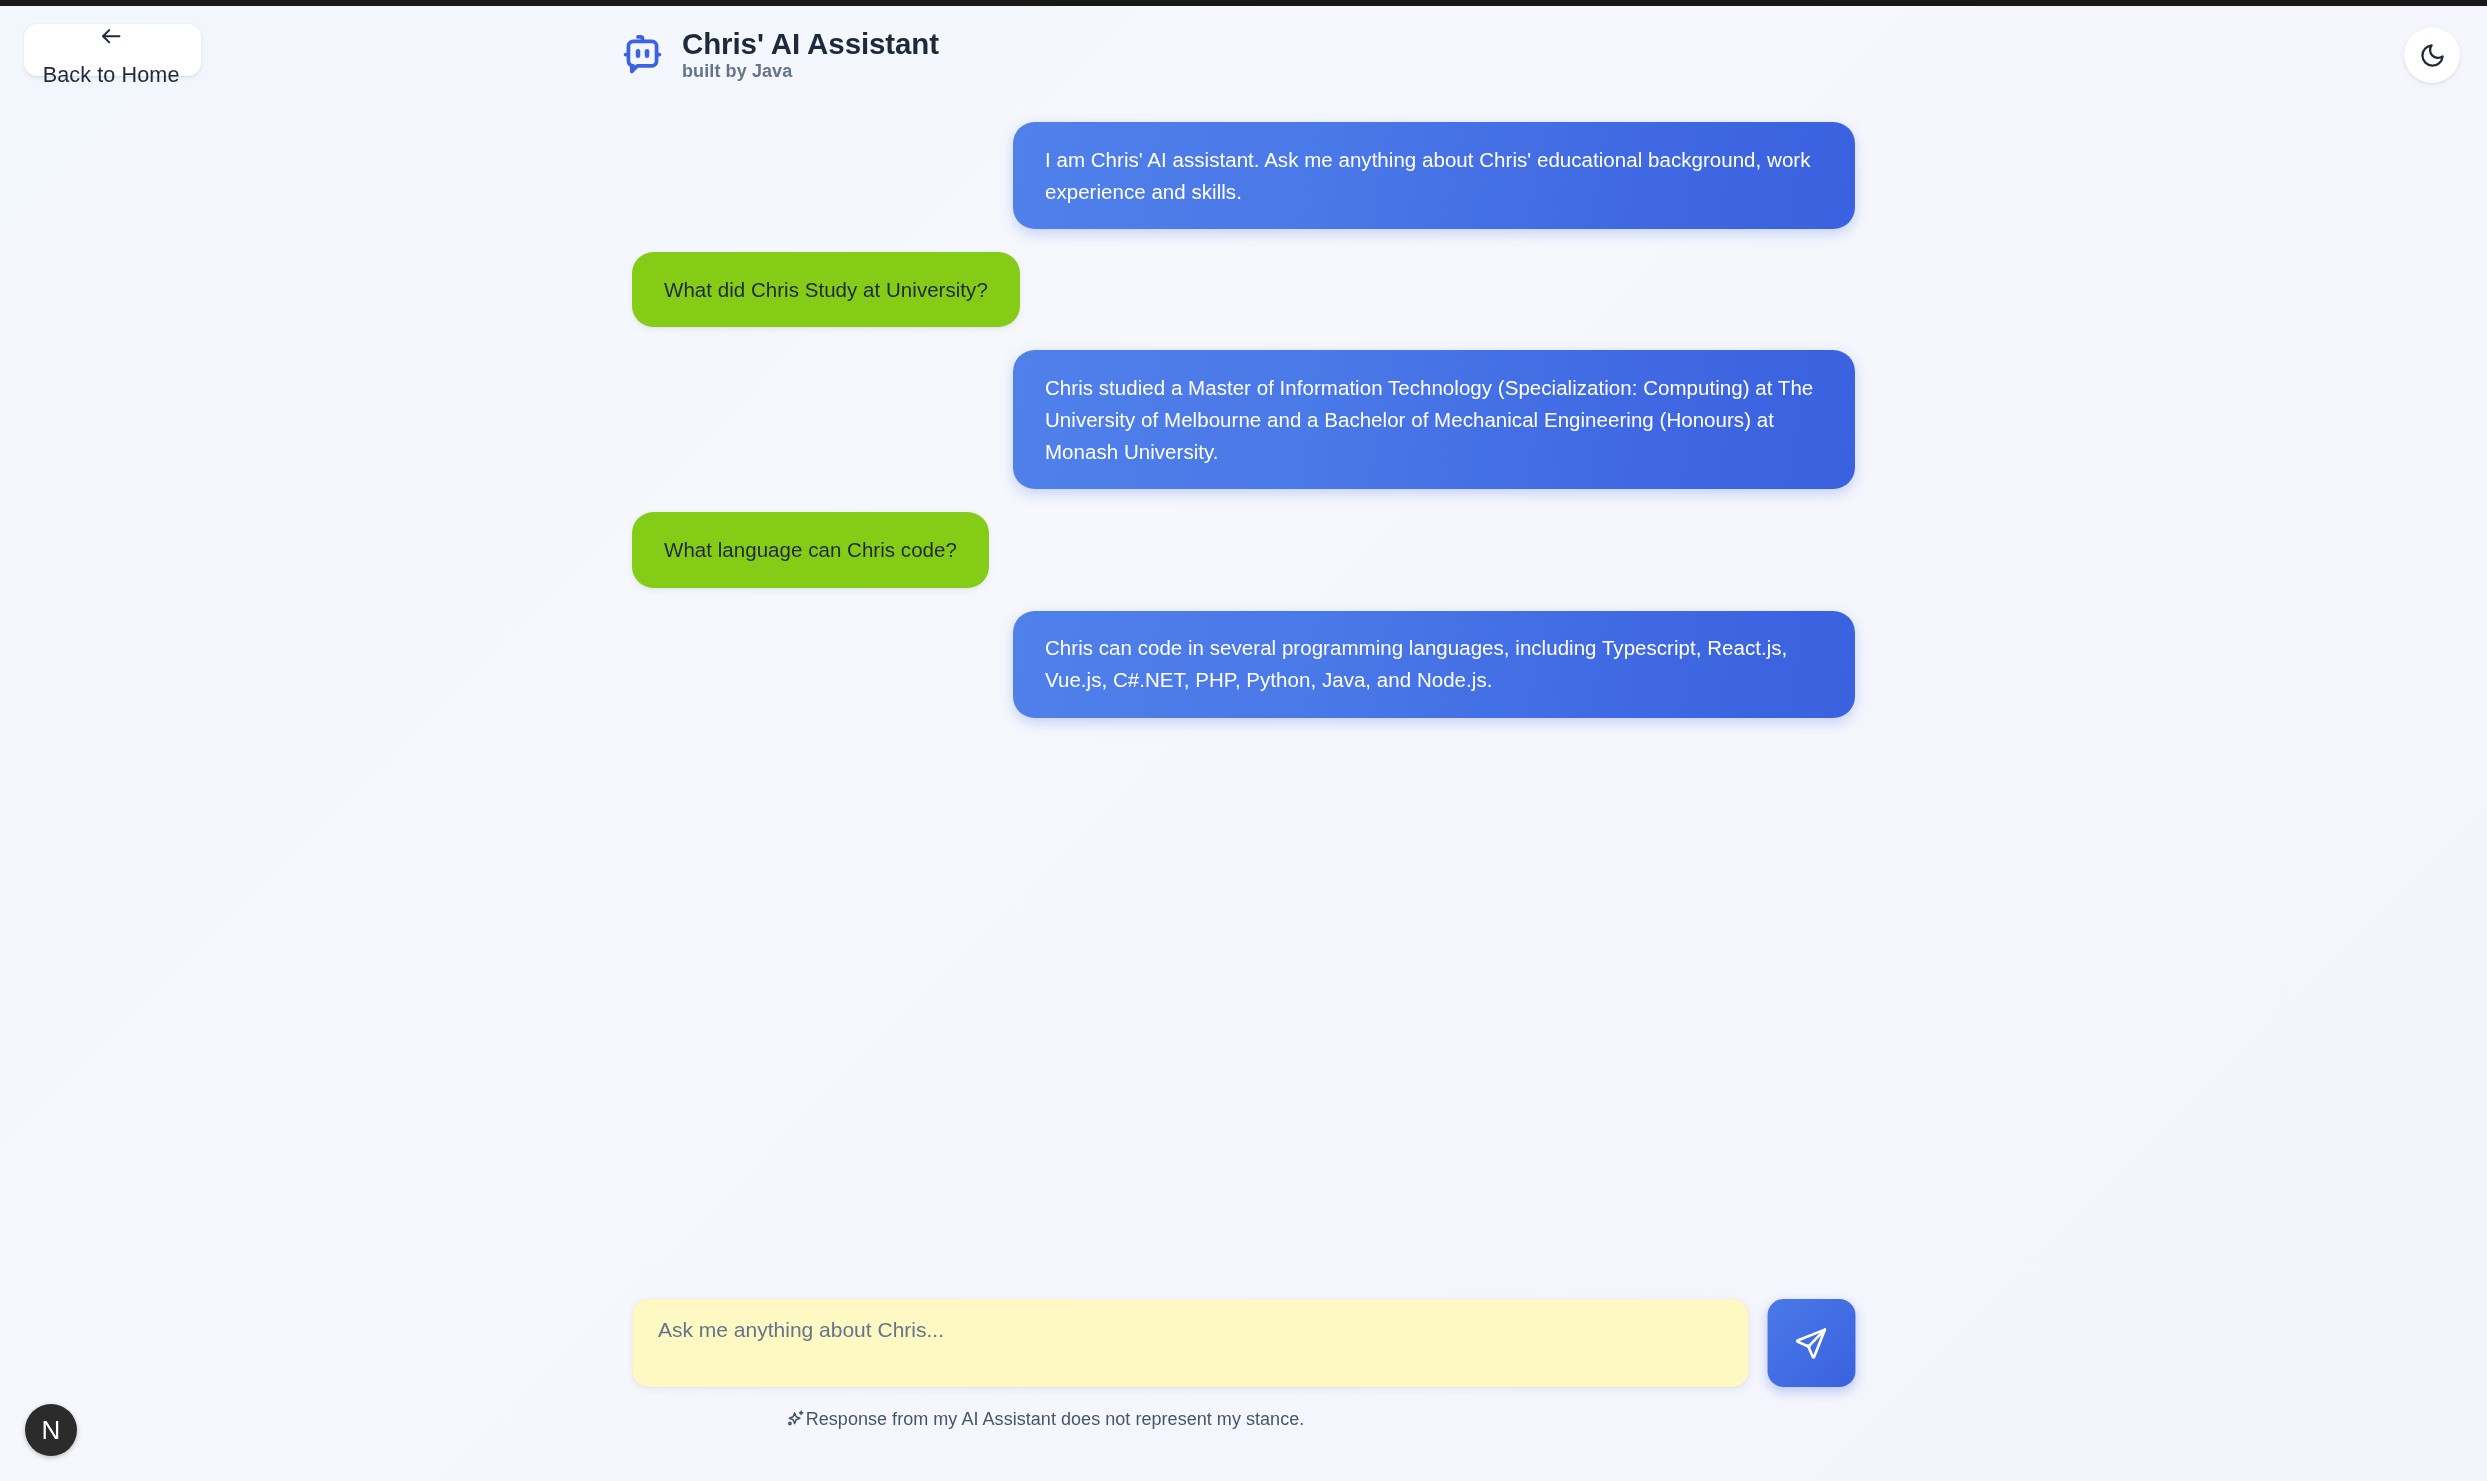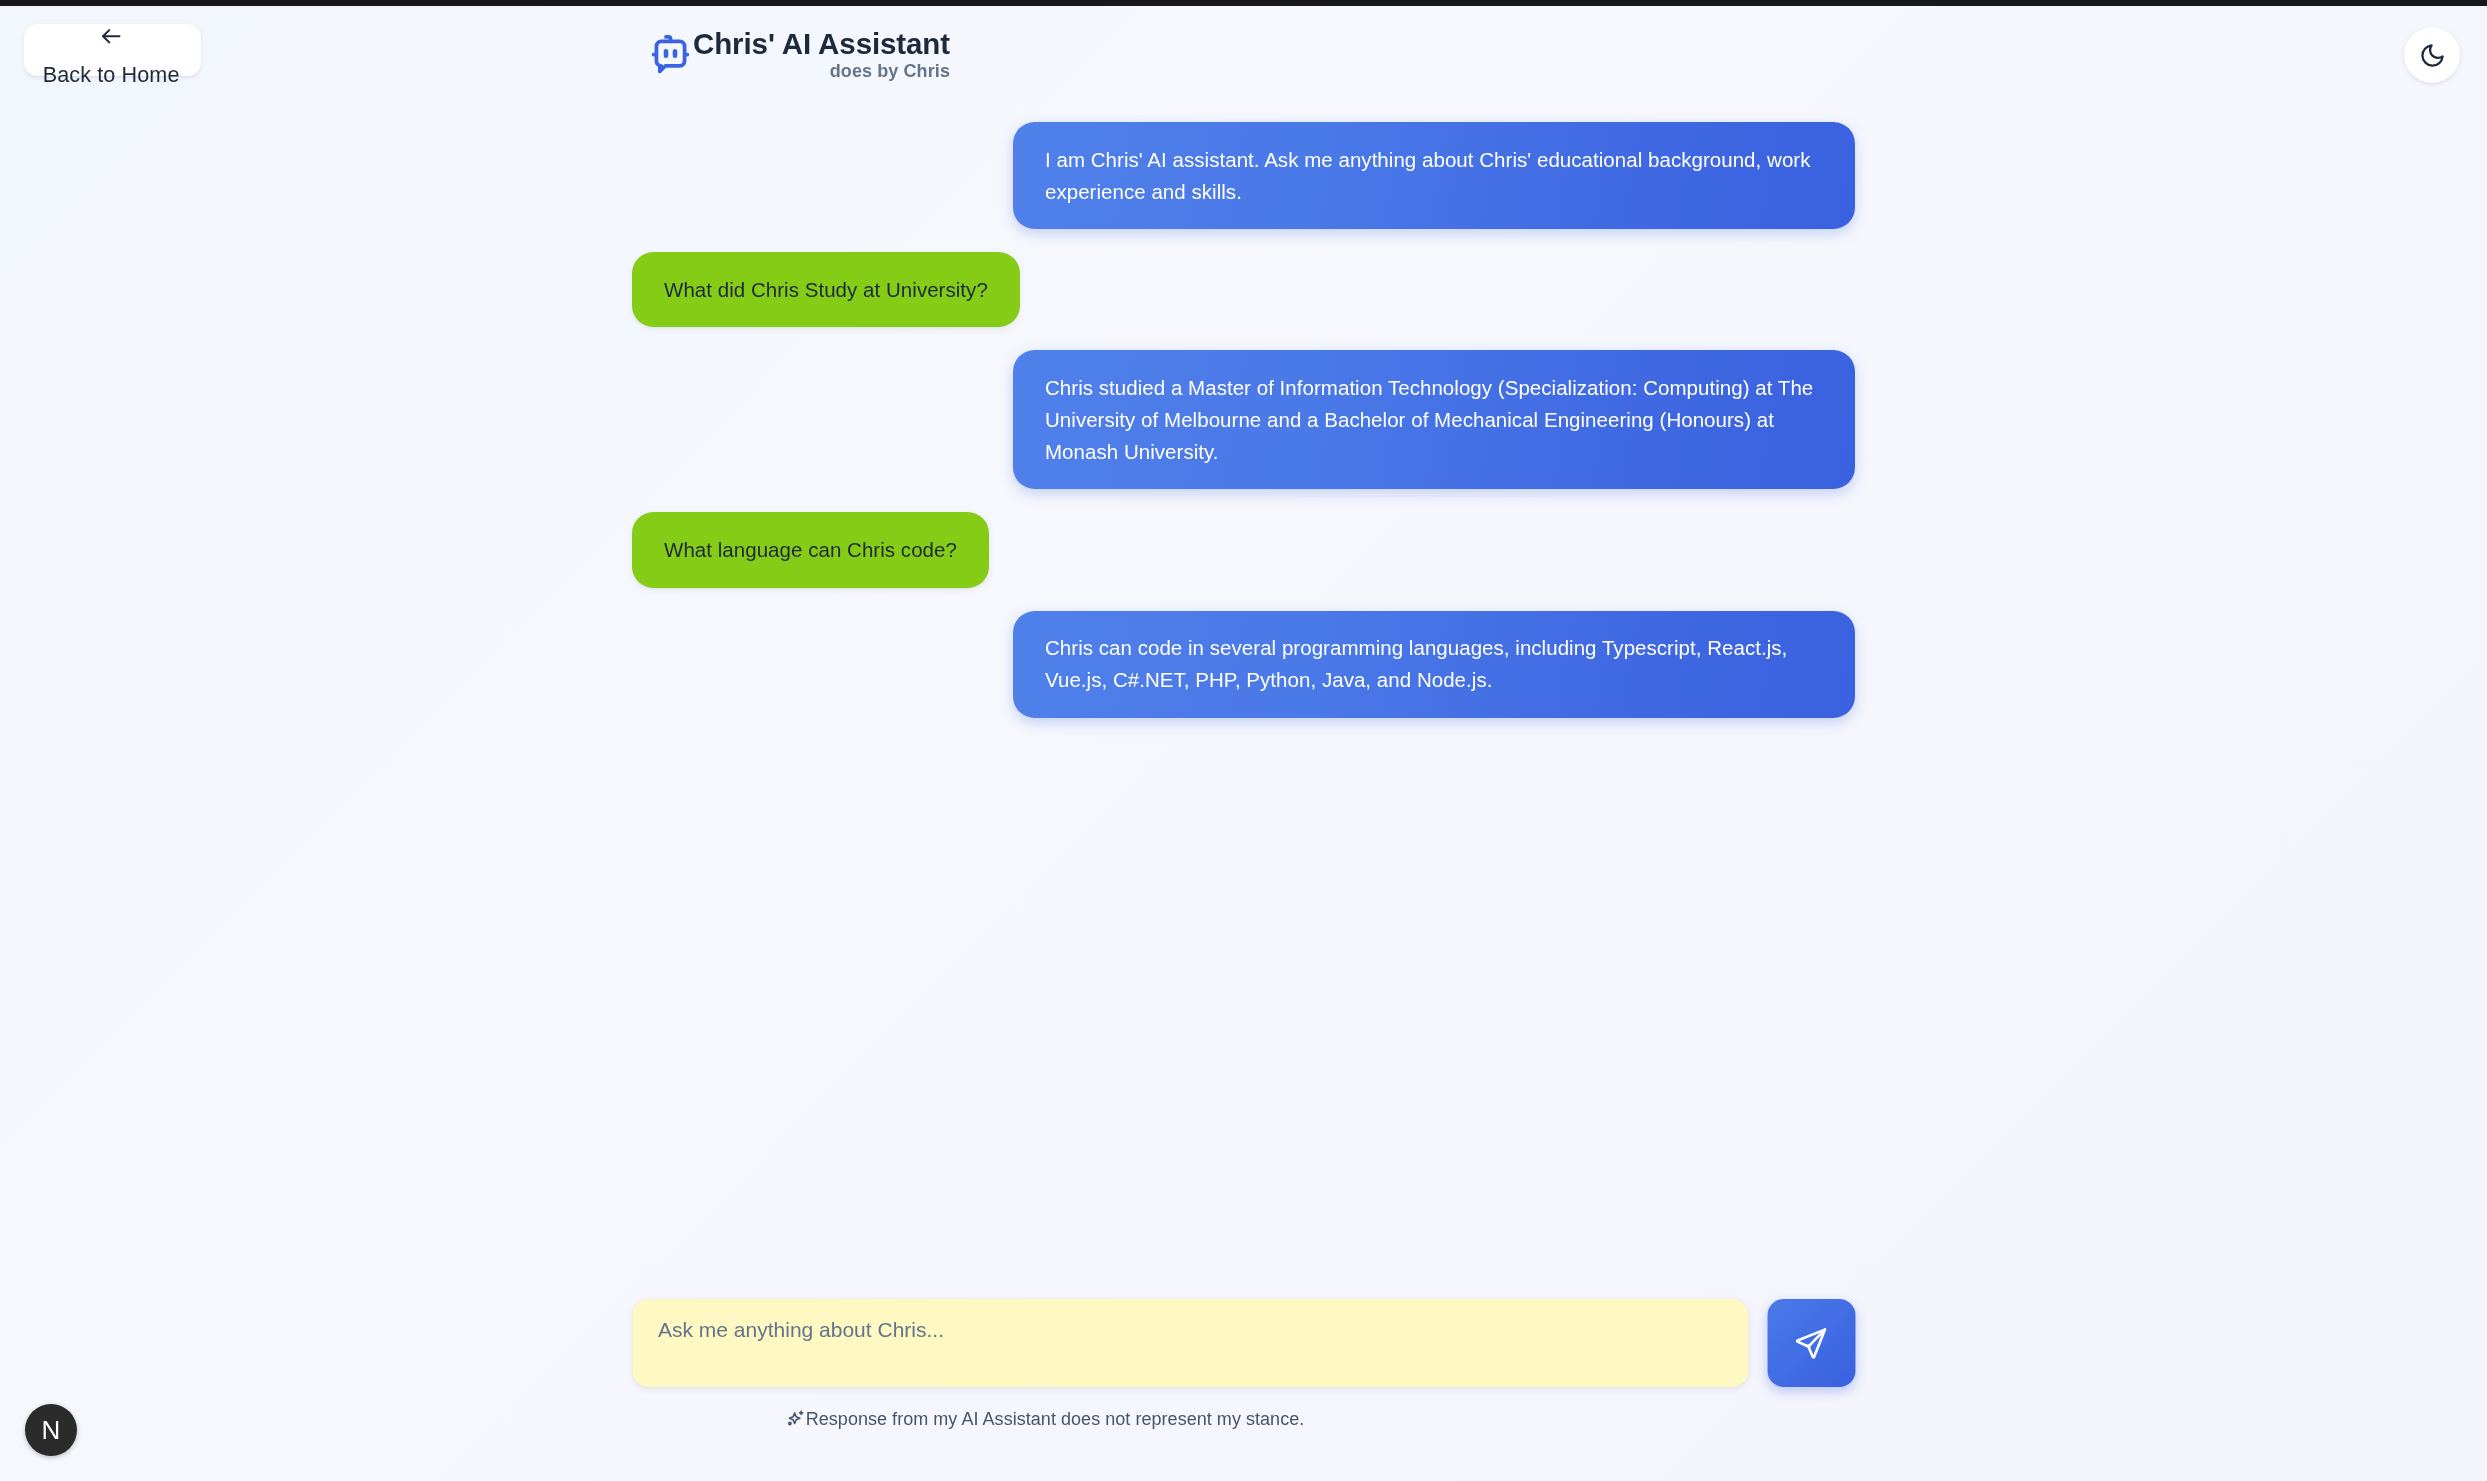--- a/index.html
+++ b/index.html
@@ -55,26 +55,25 @@
     font-size: 21.6px;
     font-weight: 500;
     color: #1e293b;
     letter-spacing: 0.1px;
     white-space: nowrap;
   }
   .arrow-left-icon { width: 24.5px; height: 24.5px; display:block; flex:0 0 auto;}
 
   .brand {
     position: absolute;
-    left: 648px;
+    left: 620px;
     top: 21.6px;
     display: flex;
     align-items: center;
-    gap: 0;
-    text-align: right;
+    gap: 17px;
   }
   .bot-icon { width: 45px; height: 45px; display:block; flex:0 0 auto; }
   .brand-text { display: flex; flex-direction: column; gap: 1.4px; }
   .brand-title {
     font-size: 29.5px;
     font-weight: 700;
     color: #1e293b;
     letter-spacing: -0.1px;
     line-height: 1.12;
     white-space: nowrap;
@@ -255,21 +254,21 @@
         <line x1="19.8" y1="12" x2="21" y2="12"></line>
 
         <path d="M7 5h10a2.5 2.5 0 0 1 2.5 2.5v8A2.5 2.5 0 0 1 17 18H9.3l-3 3v-3H7A2.5 2.5 0 0 1 4.5 15.5v-8A2.5 2.5 0 0 1 7 5z"></path>
 
         <line x1="9.6" y1="10.3" x2="9.6" y2="12.6" stroke-width="2.4"></line>
         <line x1="14.4" y1="10.3" x2="14.4" y2="12.6" stroke-width="2.4"></line>
       </svg>
     </span>
     <span class="brand-text">
       <span class="brand-title">Chris' AI Assistant</span>
-      <span class="brand-sub">does by Chris</span>
+      <span class="brand-sub">built by Java</span>
     </span>
   </div>
 
   <button class="theme-toggle">
     <span class="moon-icon">
       <svg viewBox="0 0 24 24" width="27" height="27" fill="none" stroke="#1e293b" stroke-width="2" stroke-linecap="round" stroke-linejoin="round">
         <path d="M21 12.79A9 9 0 1 1 11.21 3 7 7 0 0 0 21 12.79z"></path>
       </svg>
     </span>
   </button>

